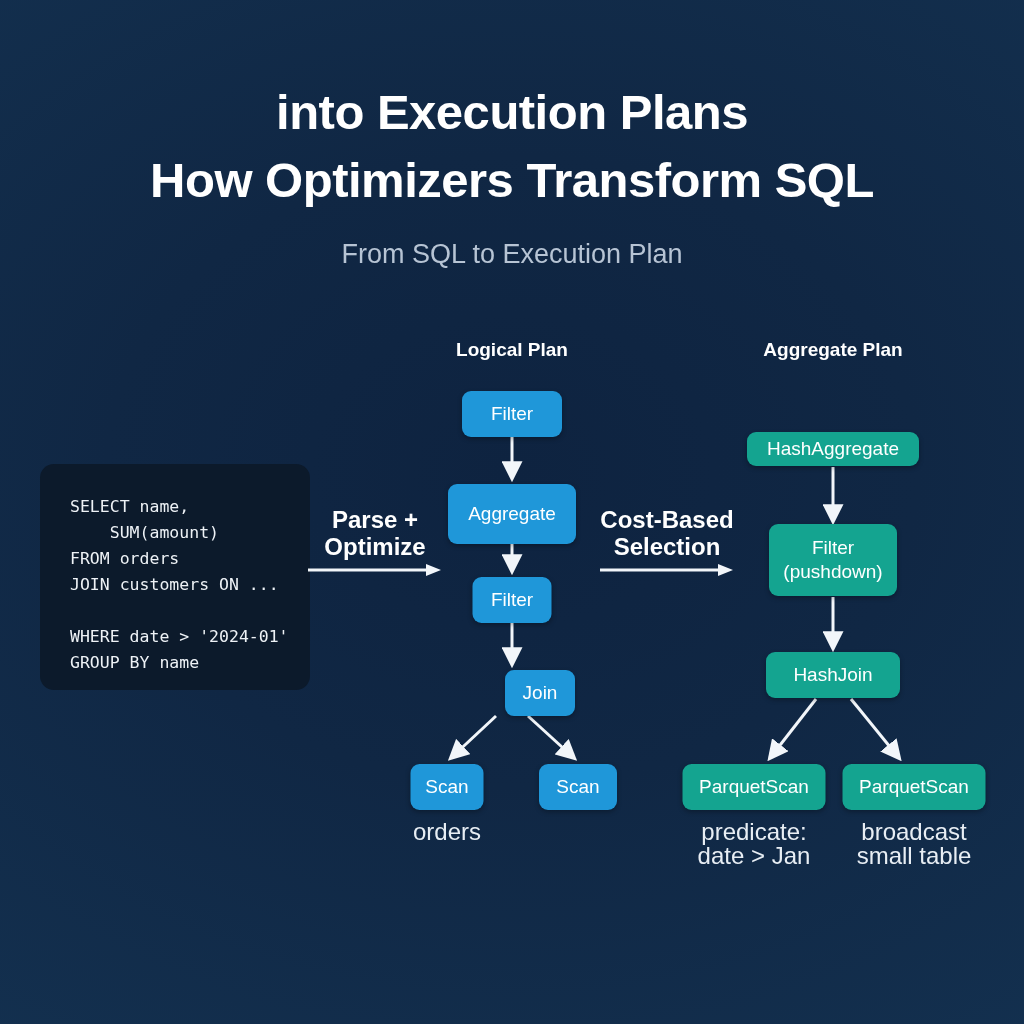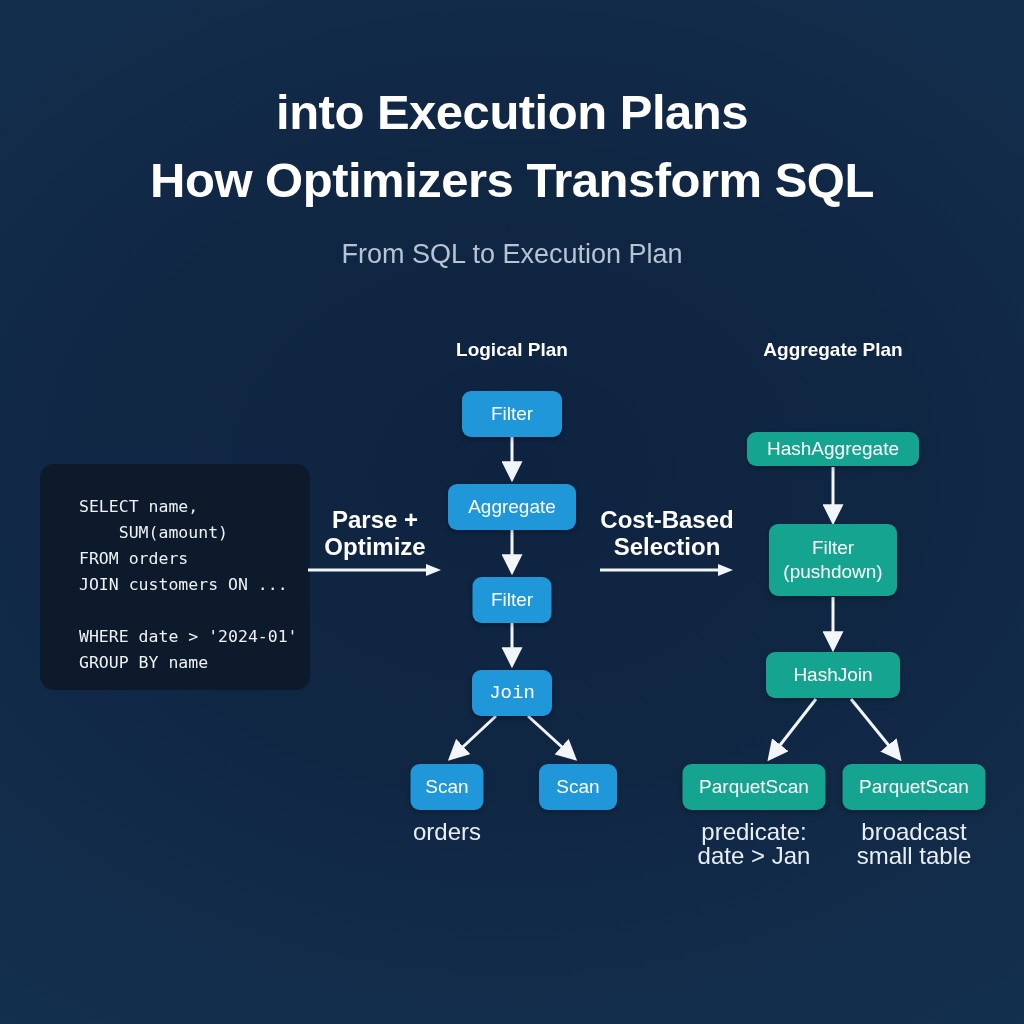--- a/index.html
+++ b/index.html
@@ -64,21 +64,21 @@
   
   #code-block {
     position: absolute;
     left: 40px;
     top: 464px;
     width: 270px;
     height: 226px;
     background: #0c1a2b;
     border-radius: 14px;
     box-sizing: border-box;
-    padding: 30px 0 0 39px;
+    padding: 30px 0 0 30px;
   }
   #code-text {
     font-family: "DejaVu Sans Mono", monospace;
     font-size: 16.5px;
     line-height: 26px;
     color: #eef2f6;
     white-space: pre;
     margin: 0;
   }
 
@@ -203,25 +203,25 @@
     <div class="trans-label">Cost-Based
 Selection</div>
   </div>
   <svg class="trans-arrow" id="trans2-arrow" viewBox="0 0 134 14">
     <line x1="0" y1="7" x2="118" y2="7" stroke="#f2f6fa" stroke-width="3"></line>
     <path d="M118,1 L133,7 L118,13 z" fill="#f2f6fa"></path>
   </svg>
 
   <div class="node blue" style="left:512px; top:391px; width:100px; height:46px;">Filter</div>
 
-  <div class="node blue" style="left:512px; top:484px; width:128px; height:46px;text-align:center;">Aggregate</div>
+  <div class="node blue" style="left:512px; top:484px; width:128px; height:60px;text-align:center;">Aggregate</div>
 
   <div class="node blue" style="left:512px; top:577px; width:79px; height:46px;">Filter</div>
 
-  <div class="node blue" style="left:512px; top:670px; width:80px; height:46px;font-family:Liberation Mono, monospace;">Join</div>
+  <div class="node blue" style="left:540px; top:670px; width:70px; height:46px;">Join</div>
 
   <div class="node blue" style="left:447px; top:764px; width:73px; height:46px;">Scan</div>
   <div class="caption" style="left:447px; top:820px; width:160px;">orders</div>
 
   <div class="node blue" style="left:578px; top:764px; width:78px; height:46px;">Scan</div>
 
   <div class="node teal" style="left:833px; top:421px; width:172px; height:34px;margin-top:11px;">HashAggregate</div>
 
   <div class="node teal" style="left:833px; top:524px; width:128px; height:72px;">Filter
 (pushdown)</div>

